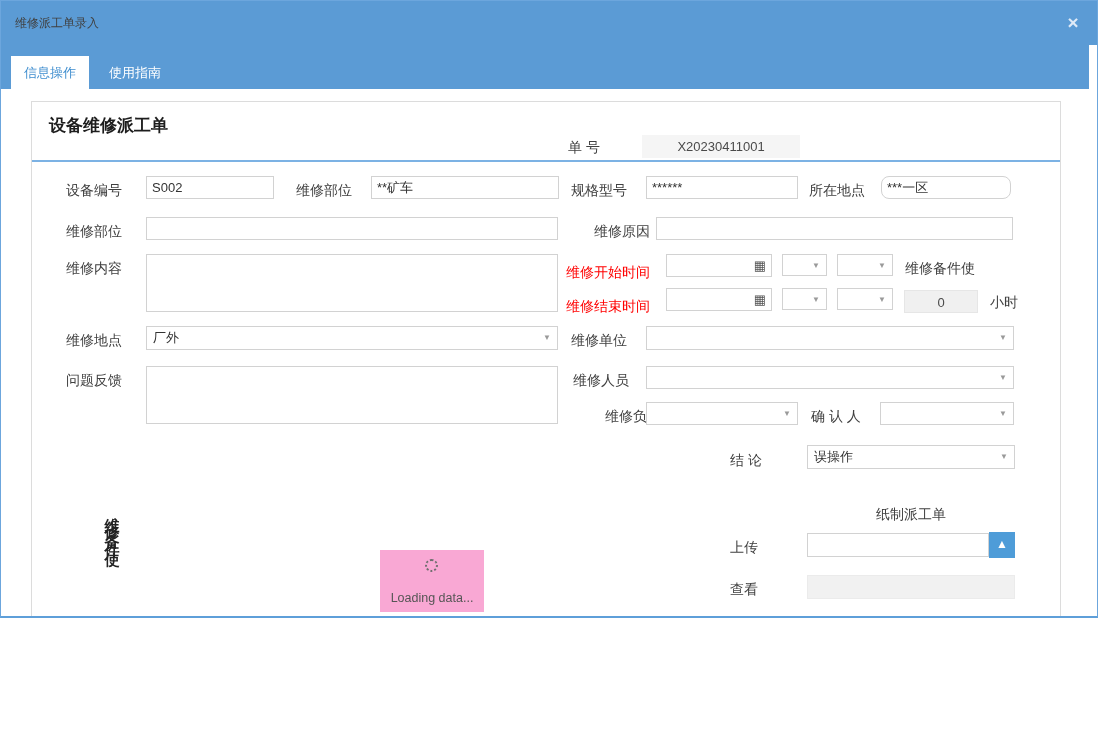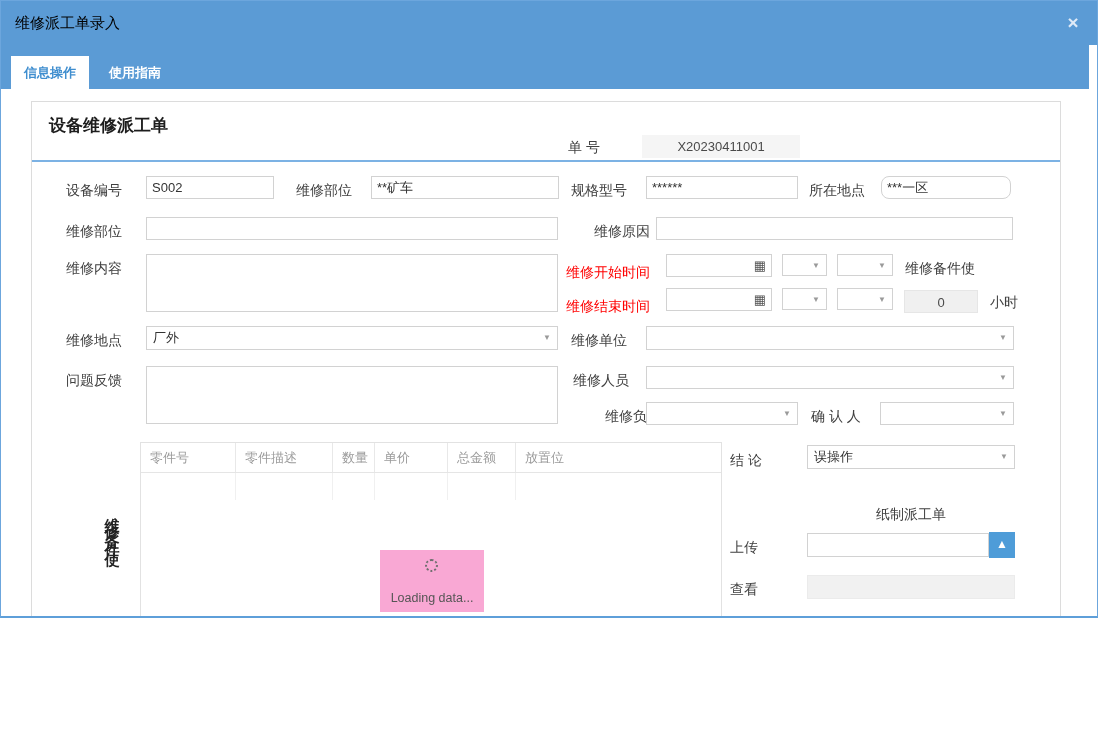--- a/index.html
+++ b/index.html
@@ -1,25 +1,25 @@
 <!DOCTYPE html>
 <html><head>
 <meta charset="utf-8">
 <style>
   * { margin:0; padding:0; box-sizing:border-box; }
   html,body { width:1098px; height:736px; background:#fff;
     font-family:"Liberation Sans","DejaVu Sans",sans-serif; }
   .dialog { position:absolute; left:0; top:0; width:1098px; height:618px;
     border:1px solid #6ca6dd; border-bottom:2px solid #5e9fd9; background:#fff; overflow:hidden; }
   .titlebar { position:absolute; left:0; top:0; width:100%; height:44px; background:#5b9bd5; }
-  .titlebar .title { position:absolute; left:14px; top:0; line-height:44px; color:#000000; font-size:15px; }
+  .titlebar .title { position:absolute; left:14px; top:0; line-height:44px; color:#404040; font-size:12px; }
   .close-btn { position:absolute; right:12px; top:10px; width:24px; height:24px; color:#dfeaf7;
     font-size:19px; font-weight:bold; text-align:center; line-height:24px; cursor:pointer; }
   .tabstrip { position:absolute; left:0; top:44px; width:1088px; height:44px; background:#5b9bd5; }
-  .tab { position:absolute; font-size:13px; cursor:pointer;font-weight:bold; }
+  .tab { position:absolute; font-size:13px; cursor:pointer; }
   .tab.active { left:10px; top:11px; height:33px; background:#fff; color:#3f8ecf; padding:0 13px; line-height:33px; }
   .tab.inactive { left:95px; top:11px; height:33px; color:#fff; padding:0 13px; line-height:33px; }
   .body { position:absolute; left:0; top:88px; width:1096px; height:530px; background:#fff; }
   .panel { position:absolute; left:30px; top:12px; width:1030px; height:560px;
     border:1px solid #dcdcdc; background:#fff; }
   .lbl { position:absolute; font-size:14px; color:#404040; white-space:nowrap; }
   .lbl.red { color:#ff0000; }
   .txt { position:absolute; border:1px solid #d2d2d2; background:#fff; font-size:13px;
     color:#333; padding:0 5px; height:23px; font-family:inherit; }
   textarea.txt { resize:none; padding:3px 5px; }
@@ -146,38 +146,20 @@
         <span class="arr">▼</span>
       </div>
       <span class="lbl" style="left:779px; top:306px;">确 认 人</span>
       <div class="combo" style="left:848px; top:300px; width:134px; height:23px;">
         <span class="val"></span>
         <span class="arr">▼</span>
       </div>
 
       <div class="vlabel">维修备件使</div>
 
-      <div class="ptable">
-        <div class="hrow">
-          <div class="hcell" style="width:95px;">零件号</div>
-          <div class="hcell" style="width:97px;">零件描述</div>
-          <div class="hcell" style="width:42px;">数量</div>
-          <div class="hcell" style="width:73px;">单价</div>
-          <div class="hcell" style="width:68px;">总金额</div>
-          <div class="hcell">放置位</div>
-        </div>
-        <div class="erow">
-          <div class="ecell" style="width:95px;"></div>
-          <div class="ecell" style="width:97px;"></div>
-          <div class="ecell" style="width:42px;"></div>
-          <div class="ecell" style="width:73px;"></div>
-          <div class="ecell" style="width:68px;"></div>
-          <div class="ecell"></div>
-        </div>
-      </div>
 
       <div class="loading-box">
         <div class="spinner"></div>
         <div class="ltext">Loading data...</div>
       </div>
 
       <span class="lbl" style="left:698px; top:350px;">结  论</span>
       <div class="combo" style="left:775px; top:343px; width:208px;">
         <span class="val">误操作</span>
         <span class="arr">▼</span>

